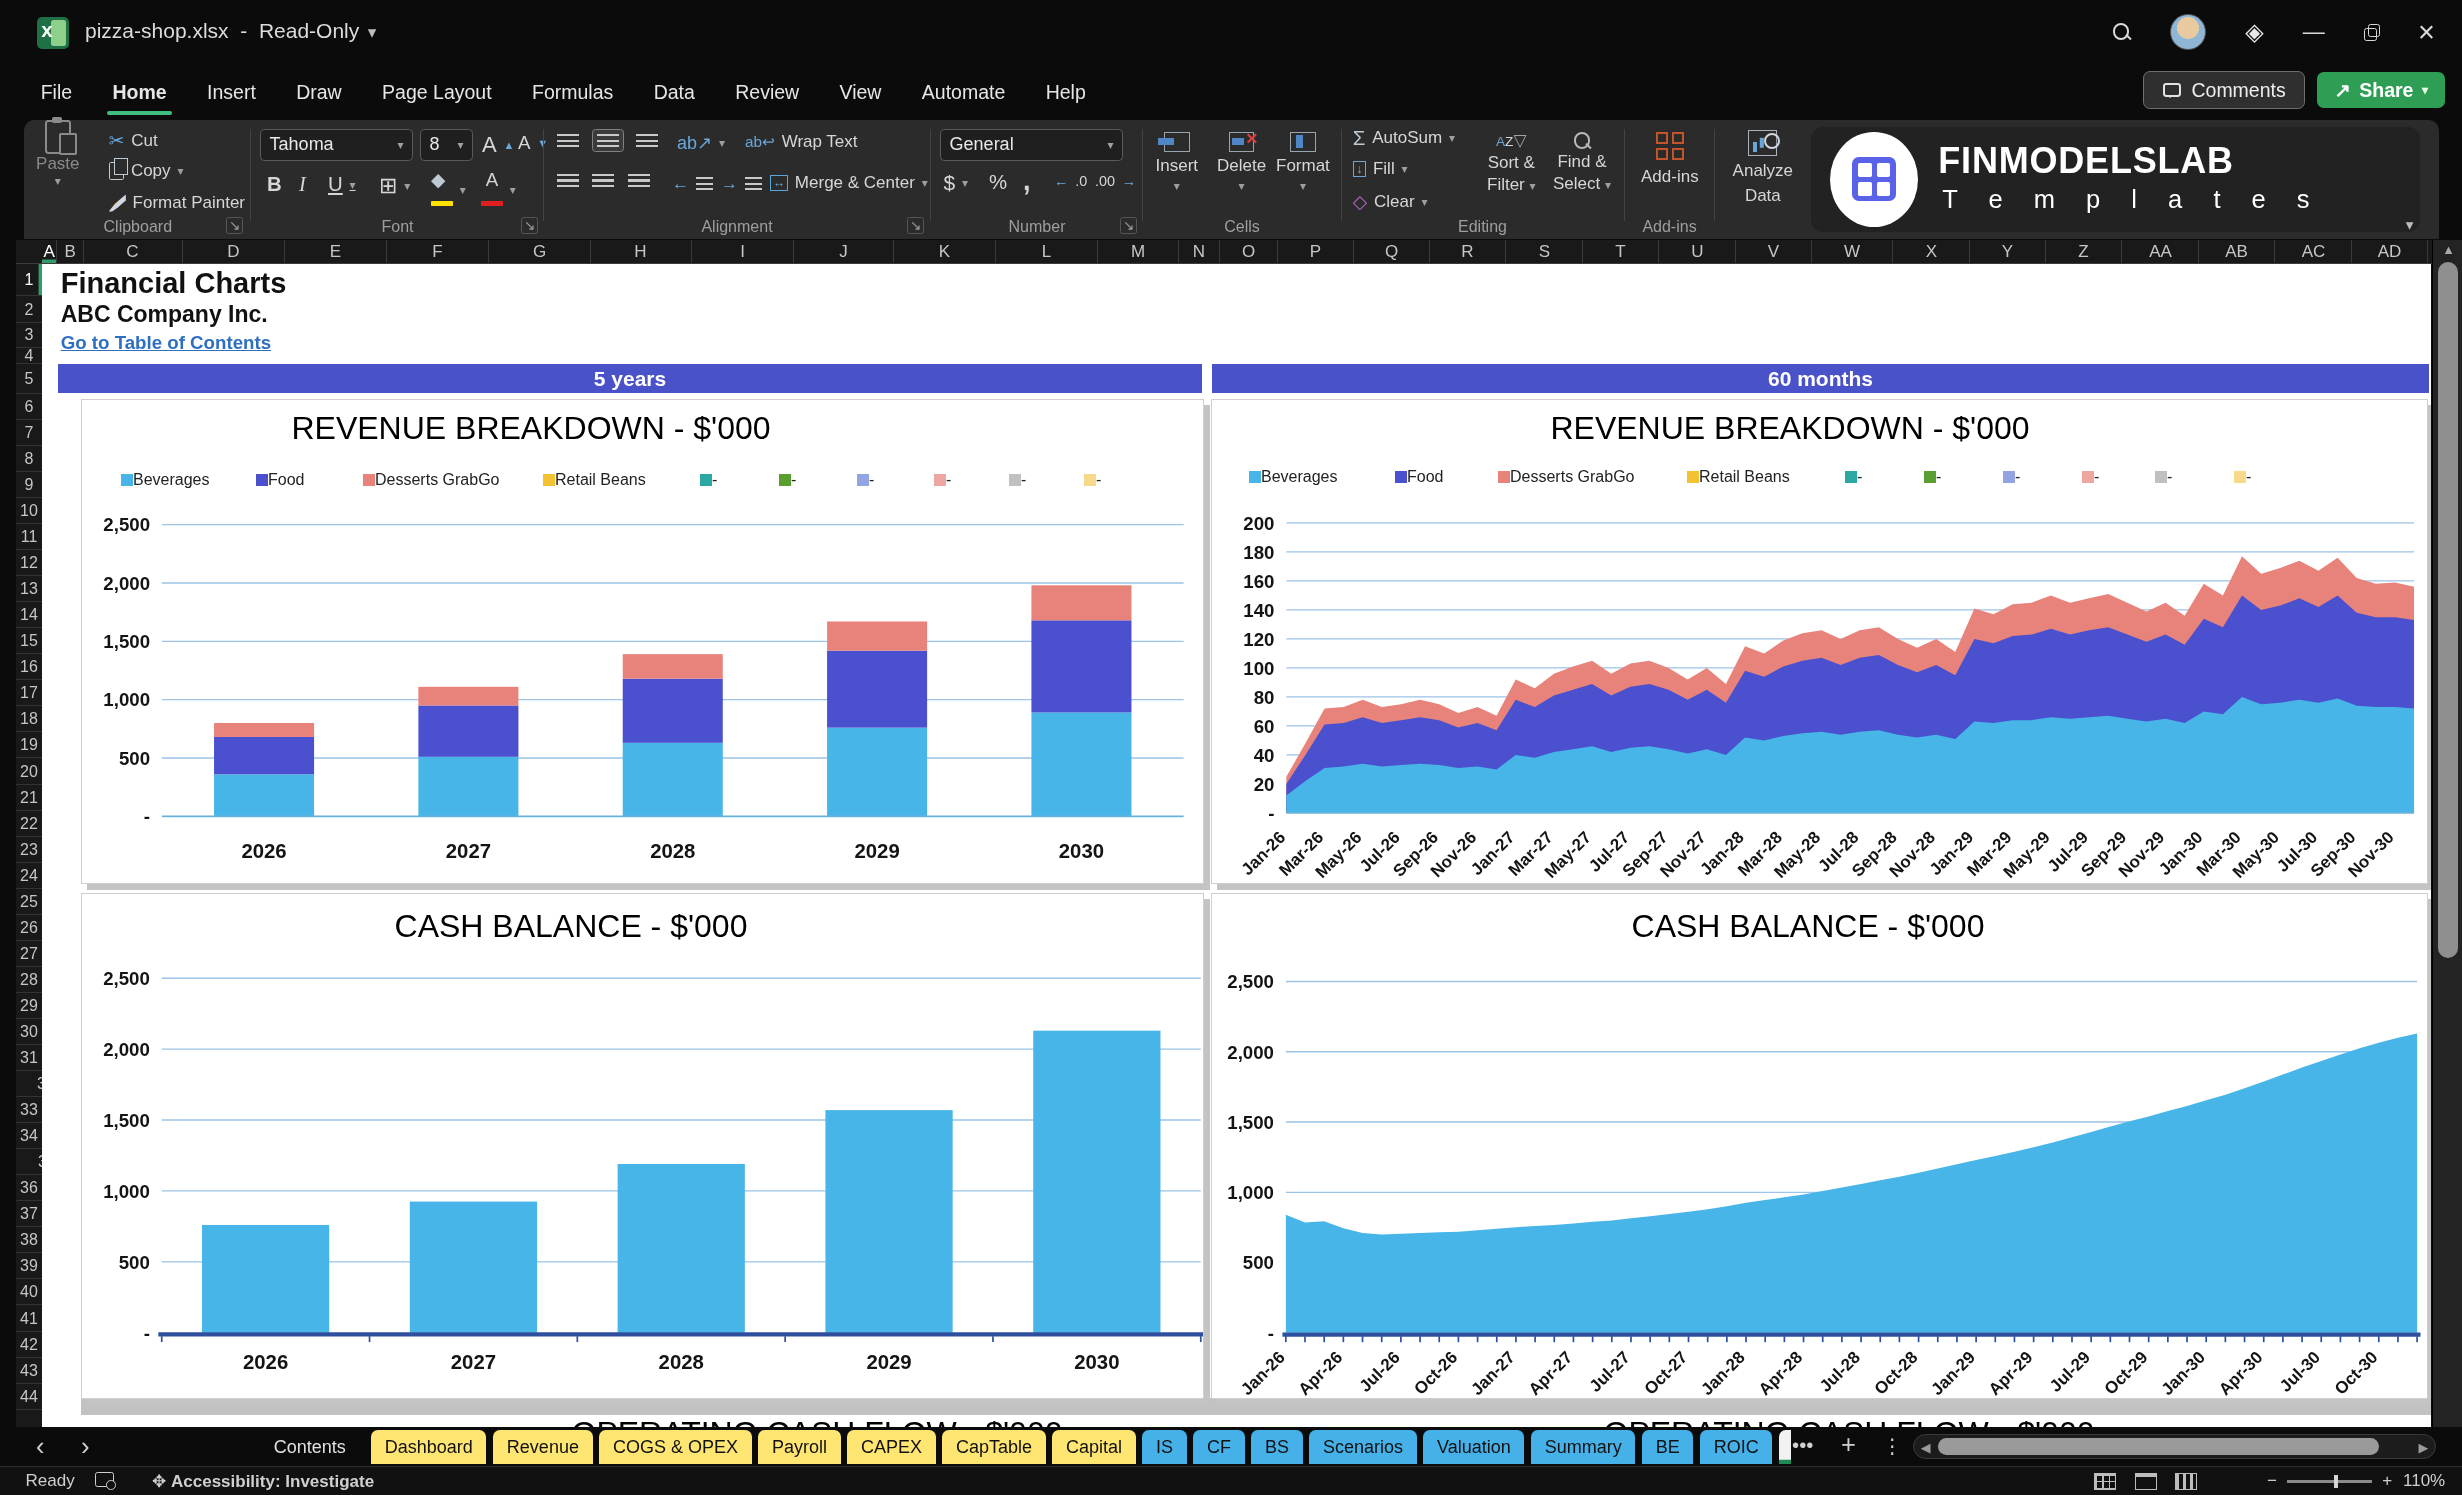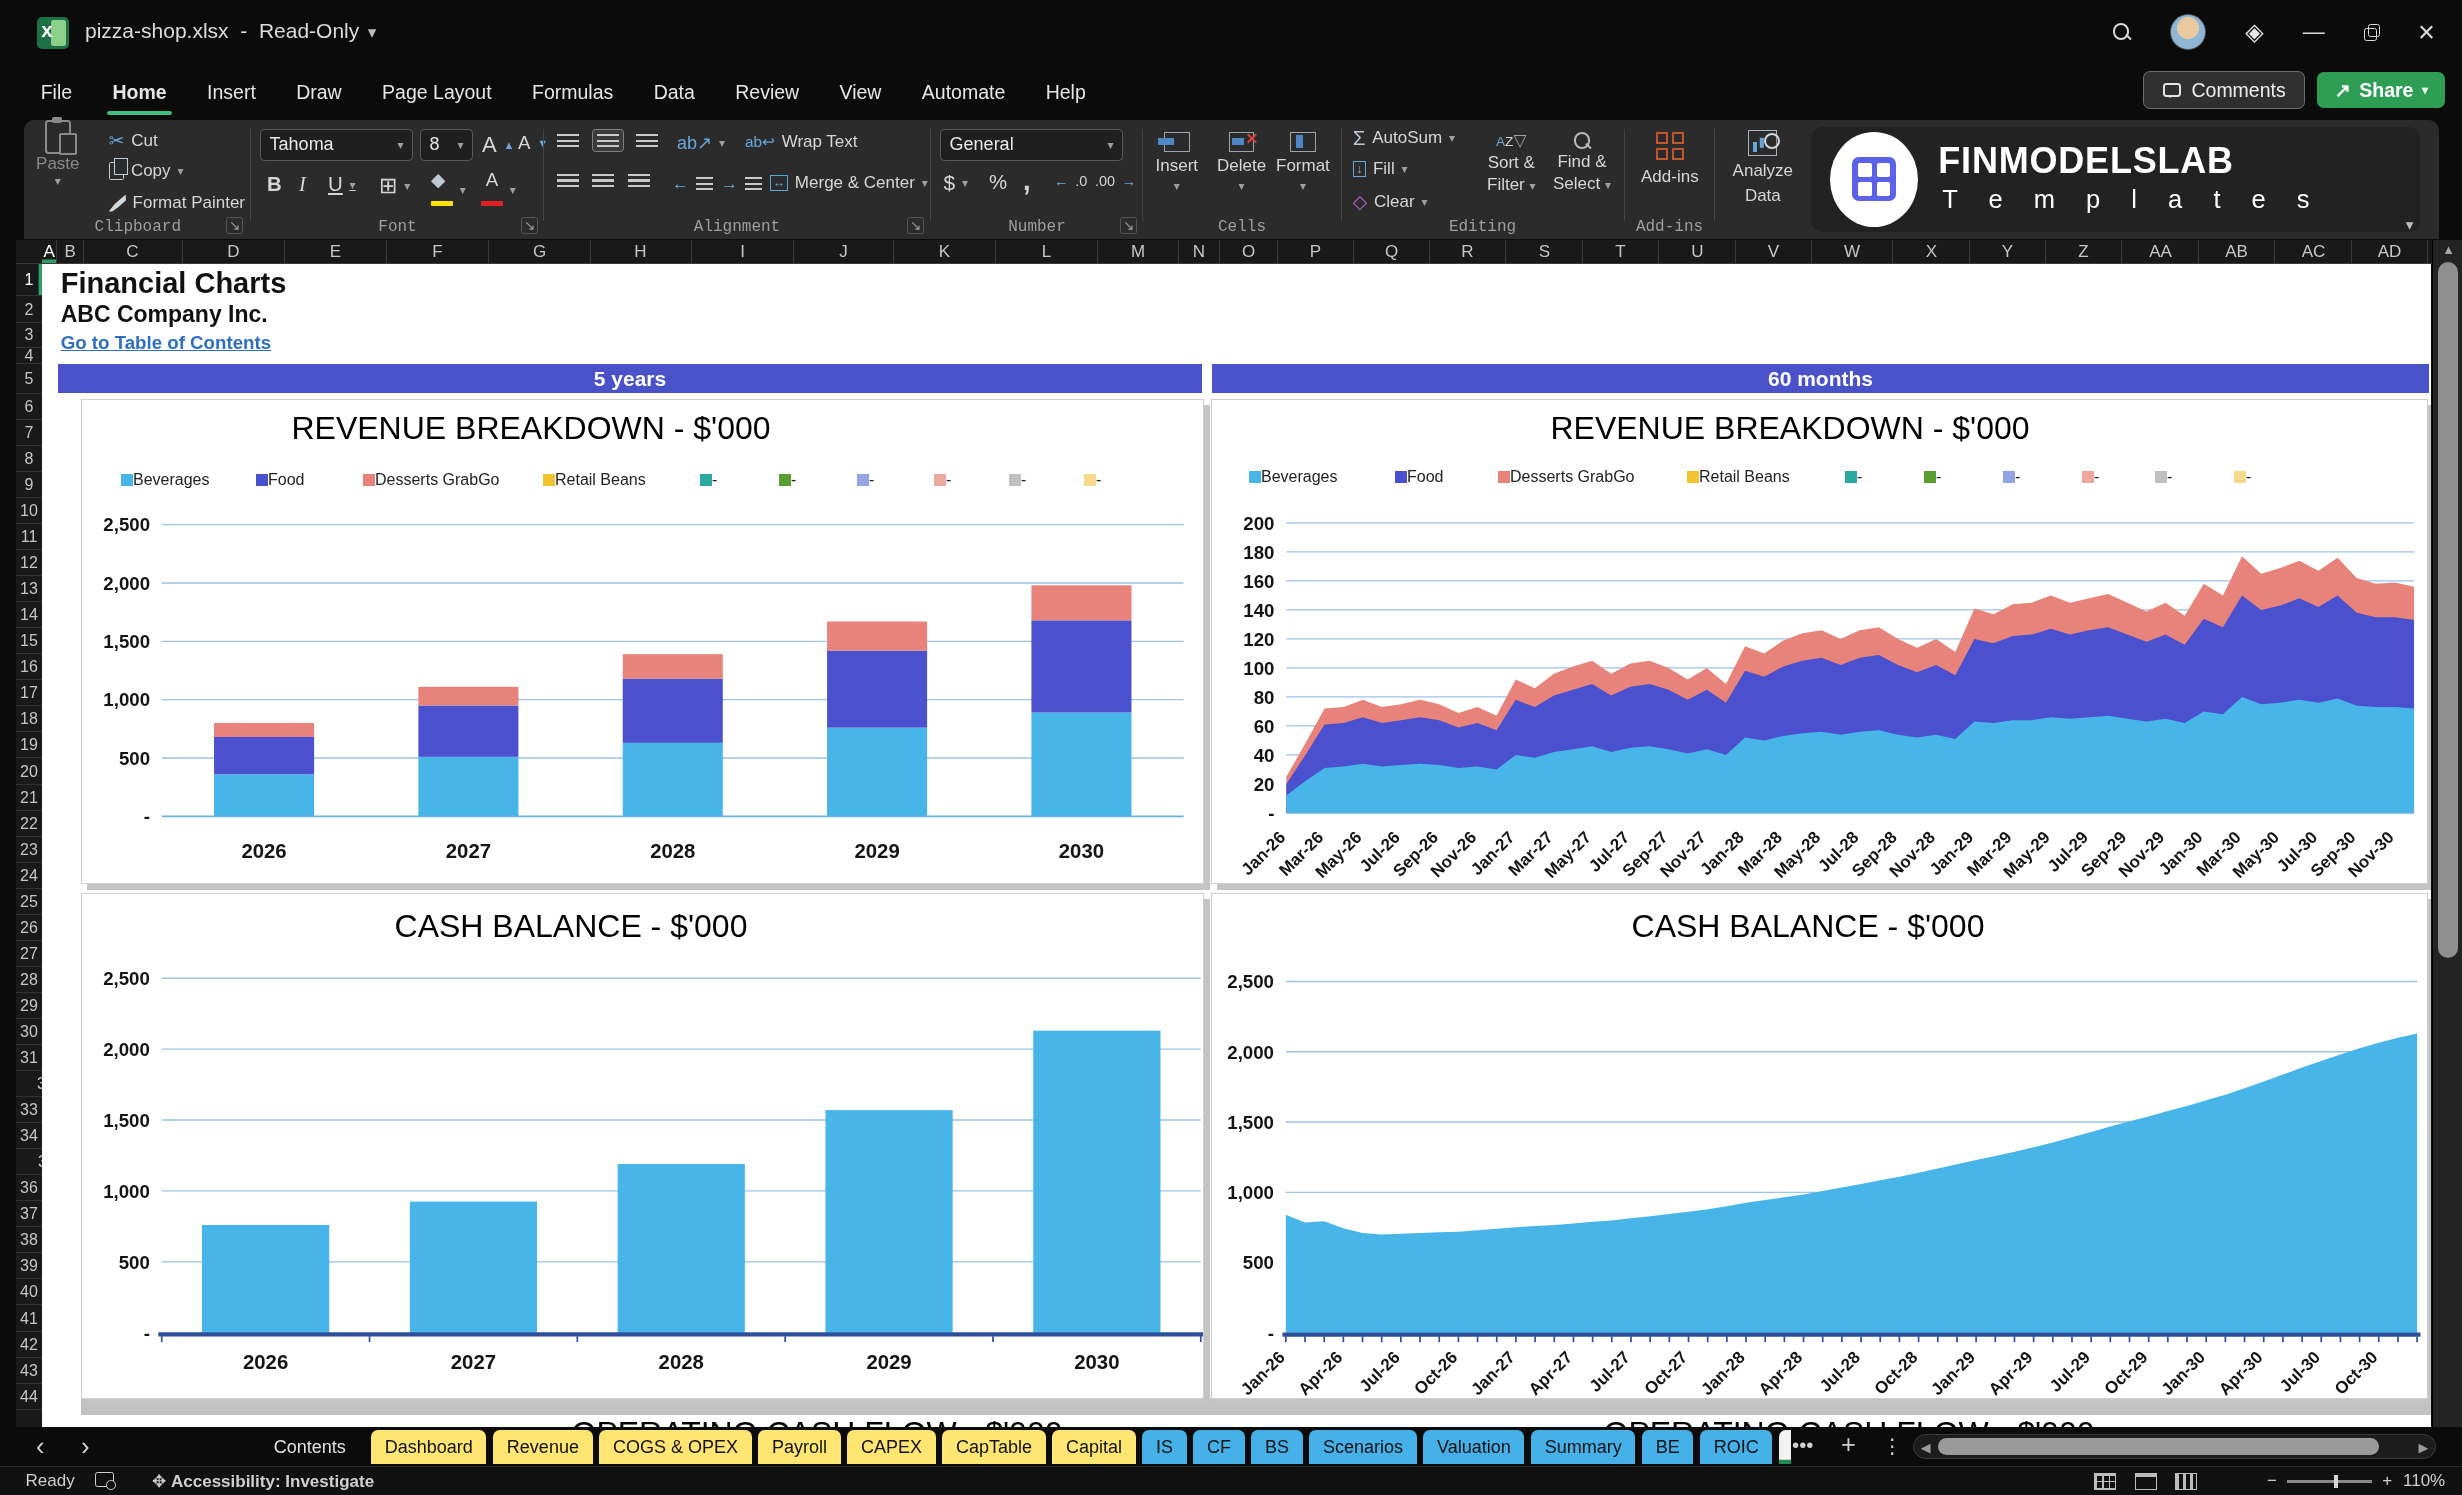--- a/index.html
+++ b/index.html
@@ -33,21 +33,21 @@
   .menu-tab.active::after { content:""; position:absolute; left:-3.4px; right:-3.4px; bottom:-6.8px; height:4.2px; border-radius:2.5px; background:#3fbf7f; }
   .mb-right { position:absolute; right:17px; top:6.8px; display:flex; gap:12px; align-items:center; }
   .btn-comments { display:flex; align-items:center; gap:10.2px; border:0.8px solid #6e6e6e; background:#2f2f2f; color:#eee; border-radius:6.8px; font-size:19.5px; padding:6.8px 18.7px; }
   .speech { position:relative; width:18.7px; height:13.6px; border:2.1px solid #e3e3e3; border-radius:3.4px; }
   .speech::after { content:""; position:absolute; left:2.5px; bottom:-6px; border:3.4px solid transparent; border-top-color:#e3e3e3; }
   .btn-share { display:flex; align-items:center; gap:8.5px; background:#2f9e55; color:#fff; border-radius:6.8px; font-size:19.5px; padding:6.8px 17px; font-weight:600; }
 
   
   .ribbon { position:absolute; left:24px; top:120px; width:2415px; height:119px; background:#2b2b2b; border-radius:10.2px 10.2px 0 0; }
   .rgroup { position:absolute; top:0; height:119px; }
-  .rglabel { position:absolute; bottom:3.4px; left:0; right:0; text-align:center; color:#9e9e9e; font-size:16px;font-family:Liberation Mono, monospace; }
+  .rglabel { position:absolute; bottom:3.4px; left:0; right:0; text-align:center; color:#9e9e9e; font-size:16px; }
   .rdivider { position:absolute; top:8.5px; width:0.8px; height:92px; background:#444; }
   .launcher { position:absolute; bottom:5.1px; right:1.7px; color:#9e9e9e; font-size:13.6px; border:0.8px solid #555; border-radius:2.5px; width:17px; height:17px; line-height:15.3px; text-align:center; }
   .rbtn { position:absolute; color:#d6d6d6; font-size:17px; white-space:nowrap; display:flex; align-items:center; gap:6.8px; }
   .chev { color:#9e9e9e; font-size:12px; }
   .paste { left:8.5px; top:6.8px; width:54px; height:85px; text-align:center; color:#8a8a8a; font-size:17px; }
   .clipboard-glyph { margin:0 auto; position:relative; width:25.5px; height:34px; border:2.1px solid #8a8a8a; border-radius:3.4px; }
   .clipboard-glyph::before { content:""; position:absolute; left:5.1px; top:-5.1px; width:10.2px; height:6px; background:#8a8a8a; border-radius:1.7px; }
   .clipboard-glyph::after { content:""; position:absolute; right:-8.5px; bottom:-3.4px; width:13.6px; height:18.7px; background:#2b2b2b; border:2.1px solid #8a8a8a; border-radius:1.7px; }
   .ico { font-size:18.7px; color:#bfc9d4; }
   .ico.blue { color:#6aa7d8; }

